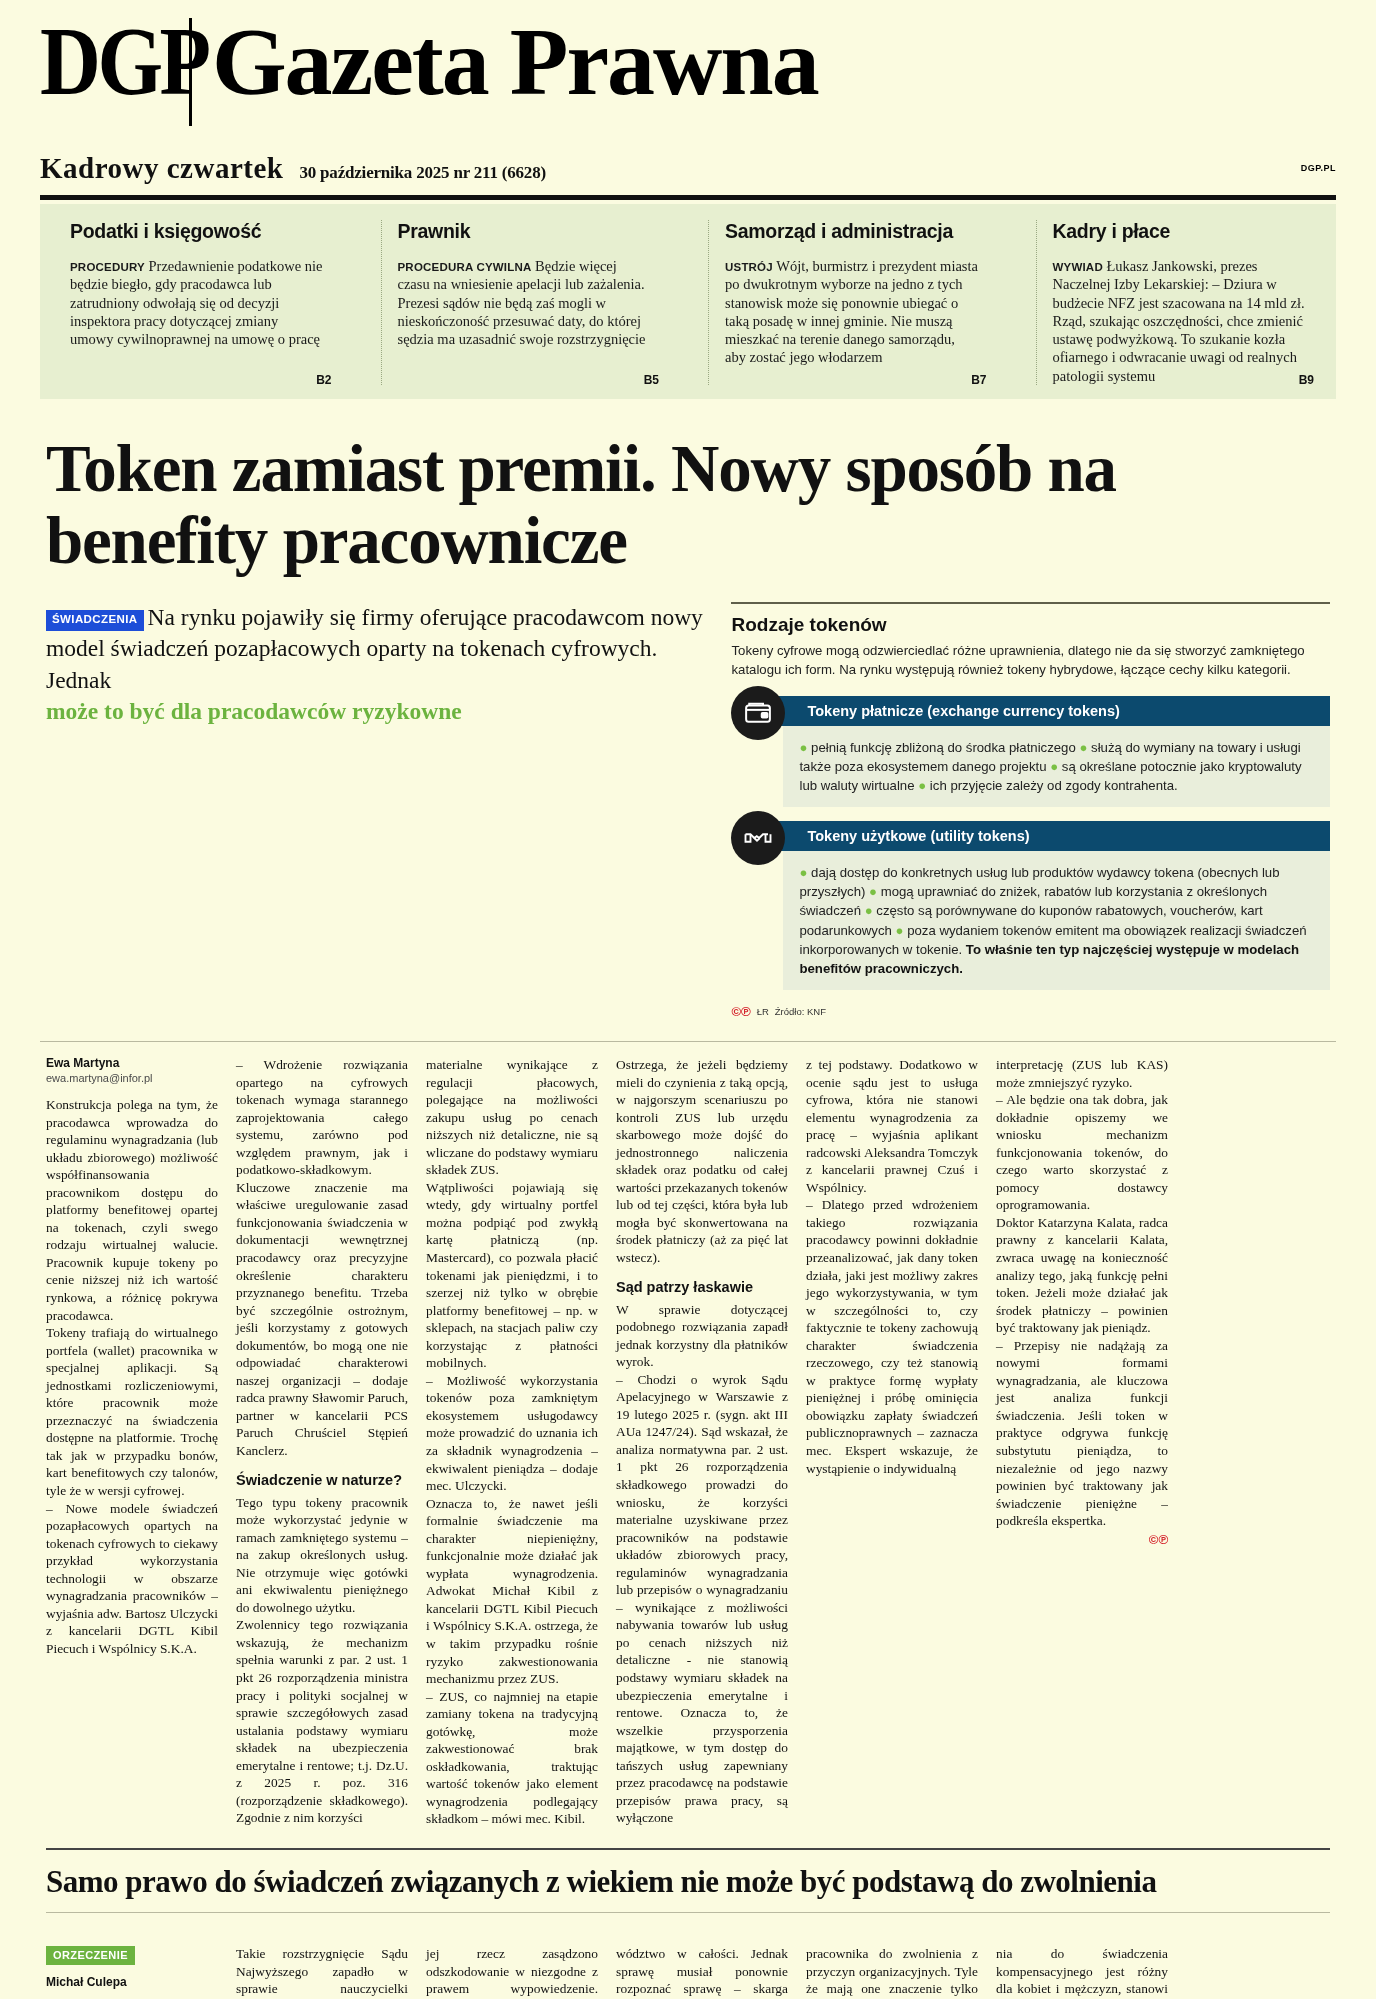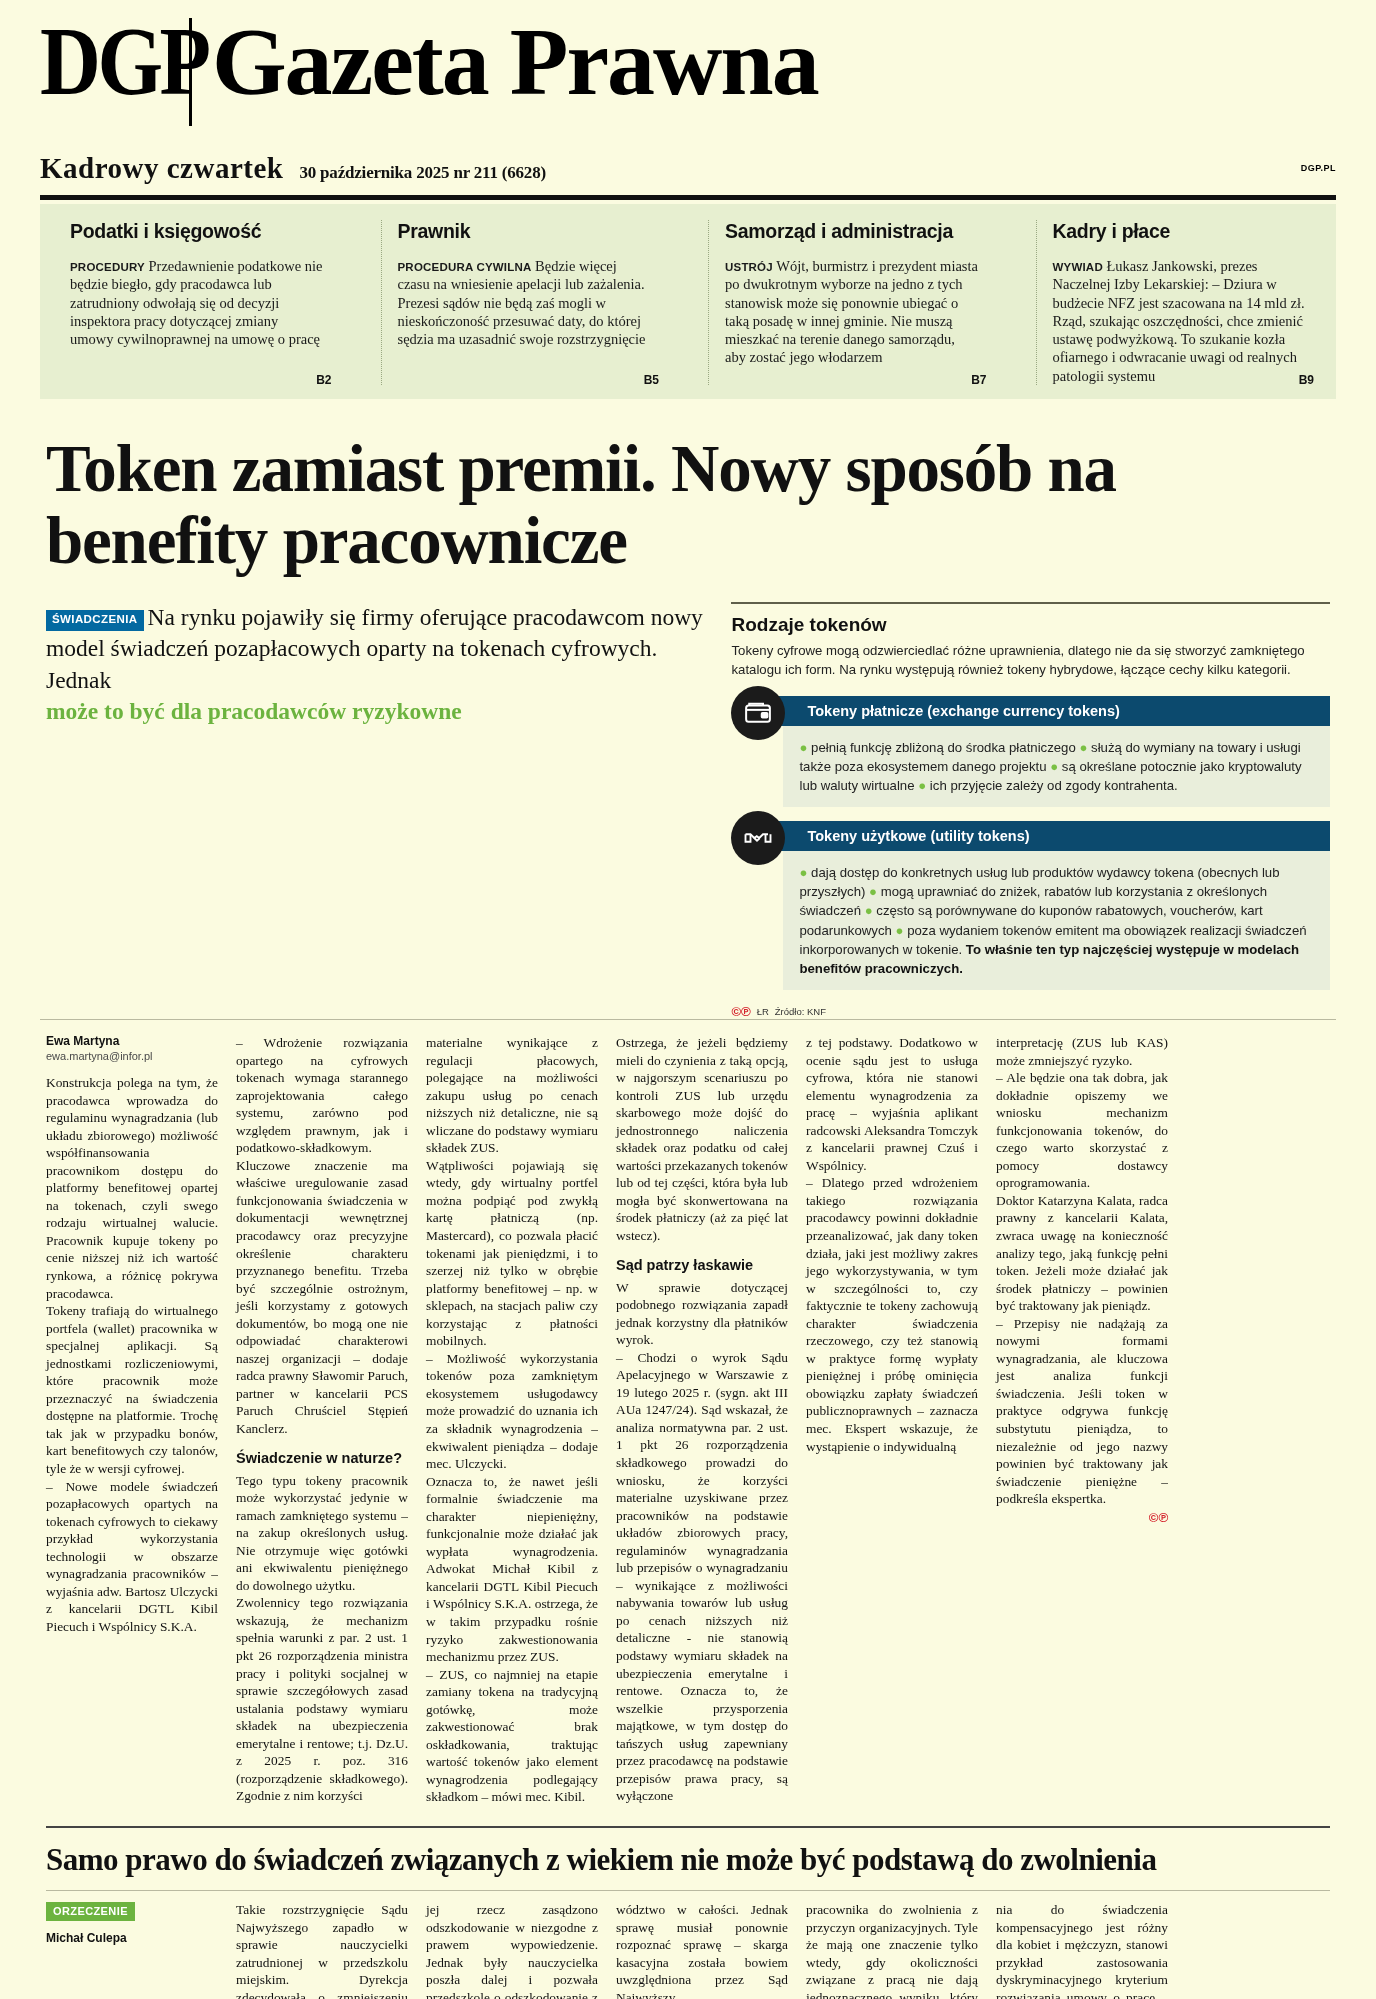--- a/index.html
+++ b/index.html
@@ -107,21 +107,21 @@
   
   .lead-wrap { display: flex; margin-top: 26px; gap: 18px; padding: 0 6px;}
   .lead {
     width: 678px;
     font-family: "Liberation Serif", serif;
     font-size: 23.5px;
     line-height: 1.33;
   }
   .tag-swiadczenia {
     display: inline-block;
-    background: #0369a1; color: #fff;
+    background: #1d4ed8; color: #fff;
     font-family: "Liberation Sans", sans-serif;
     font-weight: bold; font-size: 11.5px;
     letter-spacing: 0.4px;
     padding: 2px 6px 3px 6px;
     vertical-align: 2px;
     margin-right: 4px;
   }
   .lead-green { color: #6cb33f; font-weight: bold; }
 
   
@@ -170,21 +170,21 @@
     font-family: "Liberation Sans", sans-serif;
     font-size: 9.5px; color: #333; margin-top: 4px;
   }
   .cp-badge {
     color: #d4202a; font-weight: bold; font-size: 13px;
     font-family: "Liberation Sans", sans-serif;
   }
 
   
   .article-cols {
-    display: flex; gap: 18px; padding: 0 6px;
+    display: flex; gap: 18px; margin-top: 22px; padding: 0 6px;
     border-top: 1px solid #b9b9a0; padding-top: 14px;
   }
   .acol { width: 172px; font-family: "Liberation Serif", serif; }
   .acol p {
     font-size: 13.4px; line-height: 1.31; margin: 0 0 0 0;
     text-align: justify; hyphens: auto;
   }
   .byline-name {
     font-family: "Liberation Sans", sans-serif;
     font-size: 12px; font-weight: bold; margin-bottom: 2px;

